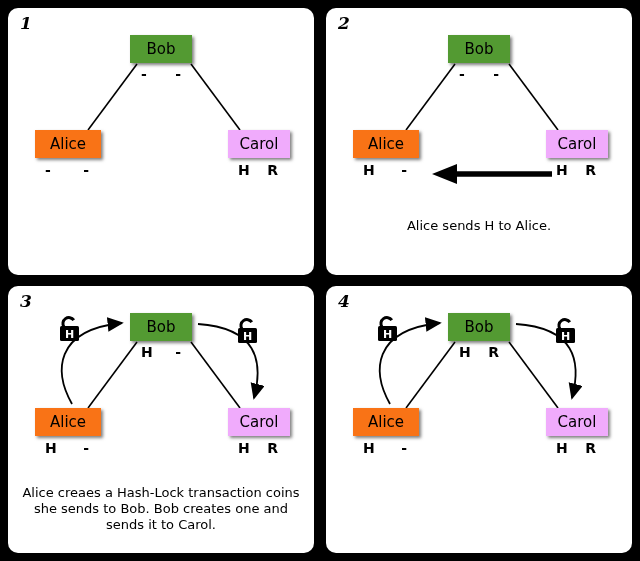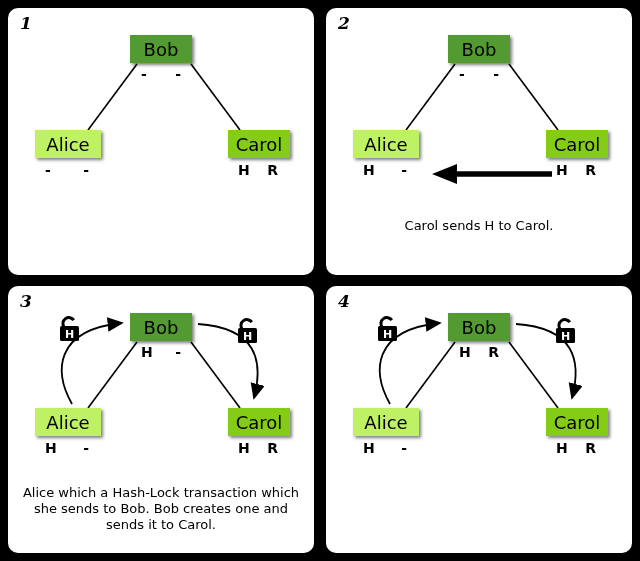--- a/index.html
+++ b/index.html
@@ -8,24 +8,24 @@
   .figure{position:relative;width:640px;height:561px;background:#000;overflow:hidden}
   .panel{position:absolute;width:306px;height:267px;background:#fff;border-radius:10px}
   .p1{left:8px;top:8px}.p2{left:326px;top:8px}.p3{left:8px;top:286px}.p4{left:326px;top:286px}
   .wires{position:absolute;left:0;top:0;width:306px;height:267px}
   .ch{stroke:#000;stroke-width:1.6}
   .curve{fill:none;stroke:#000;stroke-width:1.8}
   .thick{stroke:#000;stroke-width:5.5}
   .shackle{fill:none;stroke:#000;stroke-width:3}
   .locktext{fill:#fff;font-family:"DejaVu Sans",sans-serif;font-size:11px;font-weight:bold;text-anchor:middle}
   .num{position:absolute;left:12px;top:5px;font-family:"DejaVu Serif",serif;font-style:italic;font-weight:bold;font-size:17px;color:#000}
-  .node{position:absolute;display:flex;align-items:center;justify-content:center;font-size:18px;color:#000;box-shadow:2px 2px 3px rgba(0,0,0,.5)}
+  .node{position:absolute;display:flex;align-items:center;justify-content:center;font-size:15px;color:#000;box-shadow:2px 2px 3px rgba(0,0,0,.5)}
   .node-bob{left:122px;top:27px;width:62px;height:28px;background:#539a32}
-  .node-alice{left:27px;top:122px;width:66px;height:28px;background:#bef264}
-  .node-carol{left:220px;top:122px;width:62px;height:28px;background:#84cc16}
+  .node-alice{left:27px;top:122px;width:66px;height:28px;background:#f97316}
+  .node-carol{left:220px;top:122px;width:62px;height:28px;background:#f0abfc}
   .status{position:absolute;display:flex;justify-content:space-between;font-weight:bold;font-size:14px;color:#000}
   .st-bob{left:133px;top:58px;width:40px}
   .st-alice{left:37px;top:154px;width:44px}
   .st-carol{left:230px;top:154px;width:40px}
   .caption{position:absolute;left:50%;transform:translateX(-50%);top:199px;width:280px;text-align:center;font-size:13px;line-height:16px;color:#000}
   .caption.one-line{top:210px}
 </style>
 </head>
 <body>
 
@@ -70,21 +70,21 @@
       <span>-</span>
     </div>
     <div class="status st-alice">
       <span>H</span>
       <span>-</span>
     </div>
     <div class="status st-carol">
       <span>H</span>
       <span>R</span>
     </div>
-    <p class="caption one-line">Carol sends H to Carol.</p>
+    <p class="caption one-line">Alice sends H to Alice.</p>
   </section>
 
   <section class="panel p3">
     <svg class="wires" viewBox="0 0 306 267">
       <defs>
         <marker id="ah3" markerWidth="10" markerHeight="10" refX="8" refY="4" orient="auto">
           <path d="M0,0 L9,4 L0,8 z" fill="#000"></path>
         </marker>
       </defs>
       <line class="ch" x1="80" y1="122" x2="129" y2="56"></line>
@@ -111,21 +111,21 @@
       <span>-</span>
     </div>
     <div class="status st-alice">
       <span>H</span>
       <span>-</span>
     </div>
     <div class="status st-carol">
       <span>H</span>
       <span>R</span>
     </div>
-    <p class="caption">Alice which a Hash-Lock transaction which she sends to Bob. Bob creates one and sends it to Carol.</p>
+    <p class="caption">Alice creaes a Hash-Lock transaction coins she sends to Bob. Bob creates one and sends it to Carol.</p>
   </section>
 
   <section class="panel p4">
     <svg class="wires" viewBox="0 0 306 267">
       <defs>
         <marker id="ah4" markerWidth="10" markerHeight="10" refX="8" refY="4" orient="auto">
           <path d="M0,0 L9,4 L0,8 z" fill="#000"></path>
         </marker>
       </defs>
       <line class="ch" x1="80" y1="122" x2="129" y2="56"></line>

